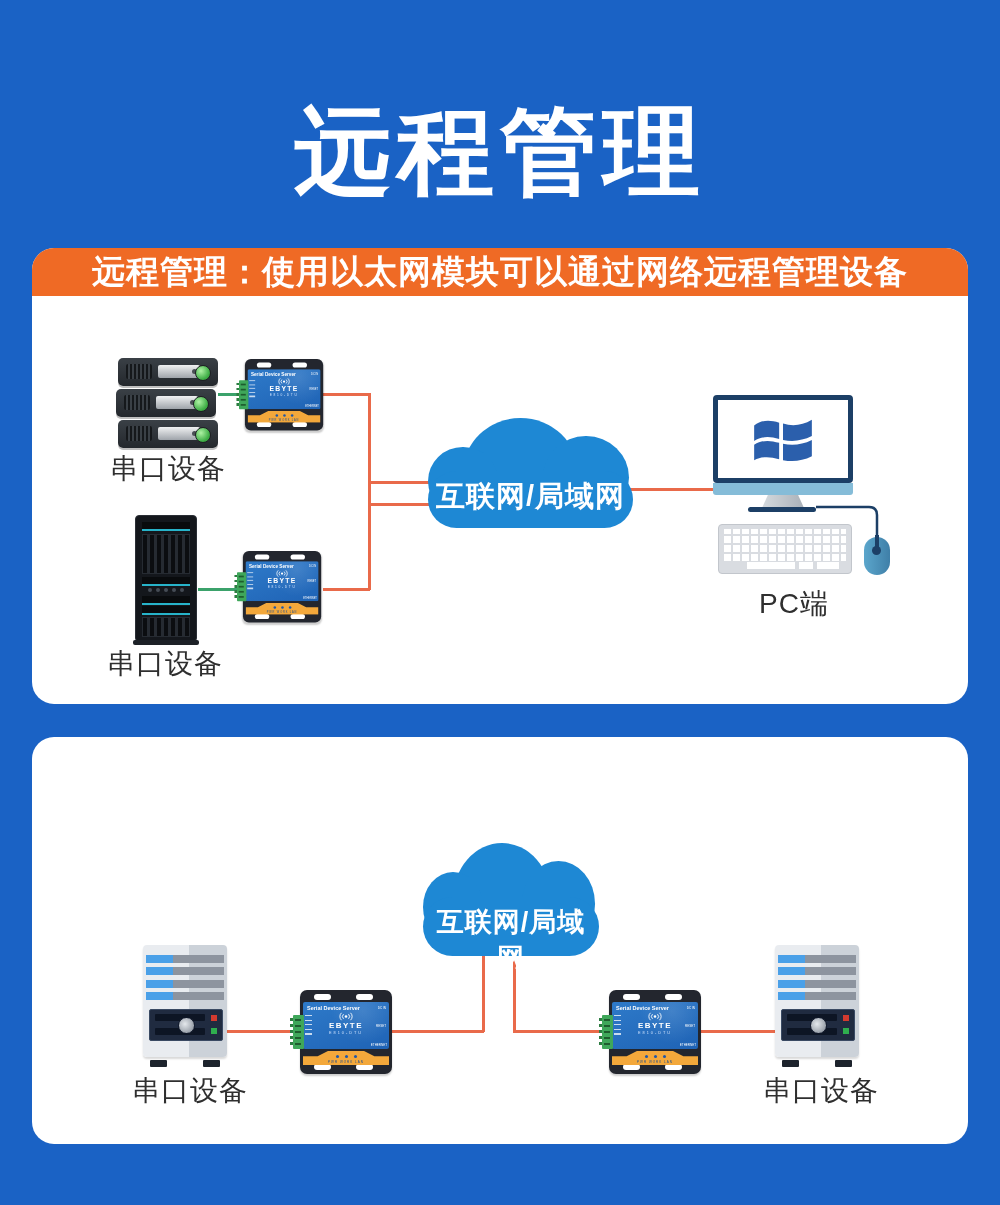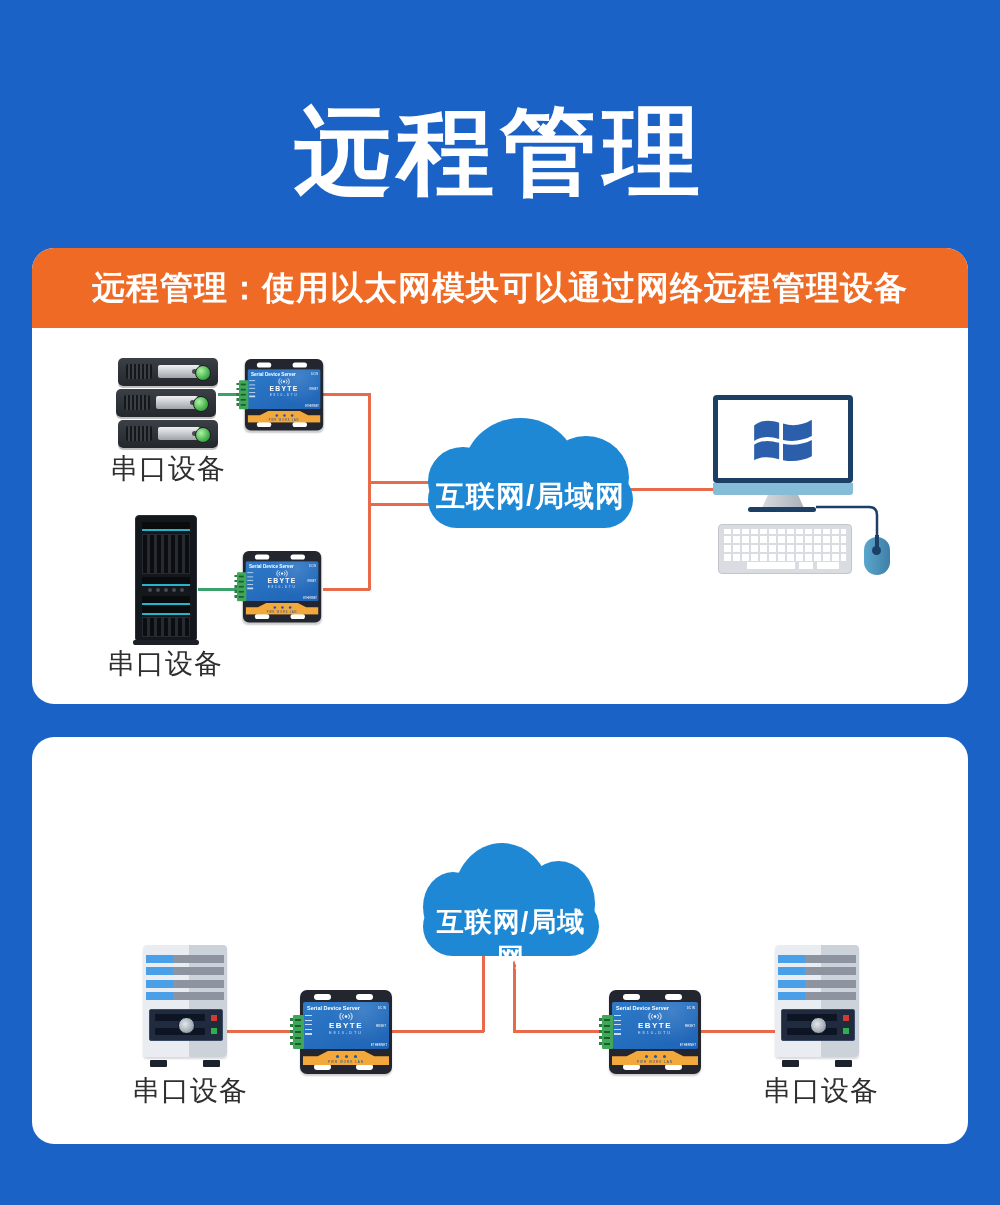--- a/index.html
+++ b/index.html
@@ -5,21 +5,21 @@
   html,body{margin:0;padding:0;}
   body{font-family:"Liberation Sans",sans-serif;}
   .page{position:relative;width:1000px;height:1205px;background:#1A62C5;overflow:hidden;}
 
   .title{position:absolute;left:0;top:88px;width:100%;margin:0;text-align:center;
          color:#fff;font-size:97px;font-weight:700;letter-spacing:6px;}
 
   .card{position:absolute;left:32px;width:936px;background:#fff;border-radius:22px;}
   .card1{top:248px;height:456px;}
   .card2{top:737px;height:407px;}
-  .card-header{position:absolute;left:0;top:0;width:100%;height:80px;background:#EF6A25;
+  .card-header{position:absolute;left:0;top:0;width:100%;height:48px;background:#EF6A25;
                border-radius:22px 22px 0 0;display:flex;align-items:center;justify-content:center;
                color:#fff;font-size:33px;font-weight:700;letter-spacing:1px;}
 
   
   .hline,.vline{position:absolute;background:#E96A4A;}
   .hline{height:2.5px;}
   .vline{width:2.5px;}
   .hline.green{background:#3BA26B;}
 
   
@@ -300,20 +300,21 @@
     <svg style="position:absolute;left:700px;top:250px;" width="170" height="50">
       <path d="M84,9 H137 Q145,9 145,17 V42" fill="none" stroke="#1c3f66" stroke-width="2.5"></path>
     </svg>
     <div class="keyboard" style="left:686px;top:276px;width:132px;height:48px;">
       <div class="kb-keys"></div>
       <div class="kb-space"></div>
       <div class="kb-key2" style="left:80px;width:14px;"></div>
       <div class="kb-key2" style="left:98px;width:22px;"></div>
     </div>
     <div class="mouse" style="left:832px;top:289px;"></div>
+    <div class="dev-label" style="left:692px;top:337px;">PC端</div>
   </section>
 
   <section class="card card2">
 
     <div class="vline" style="left:450px;top:205px;height:90px;"></div>
     <div class="vline" style="left:481px;top:205px;height:90px;"></div>
     <div class="hline" style="left:195px;top:293px;width:72px;"></div>
     <div class="hline" style="left:360px;top:293px;width:92px;"></div>
     <div class="hline" style="left:481px;top:293px;width:92px;"></div>
     <div class="hline" style="left:669px;top:293px;width:78px;"></div>

